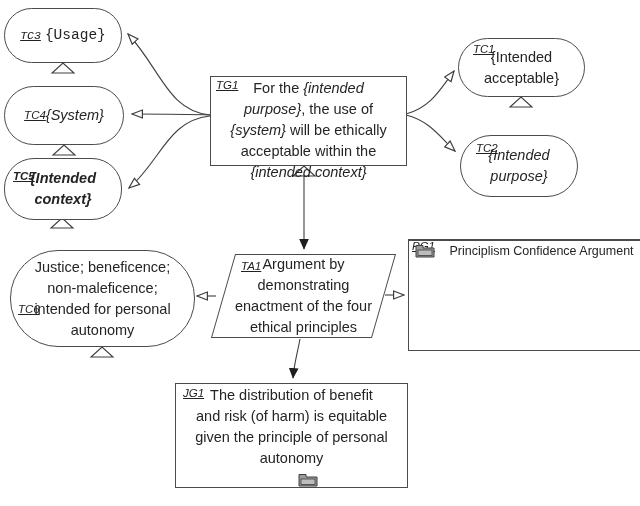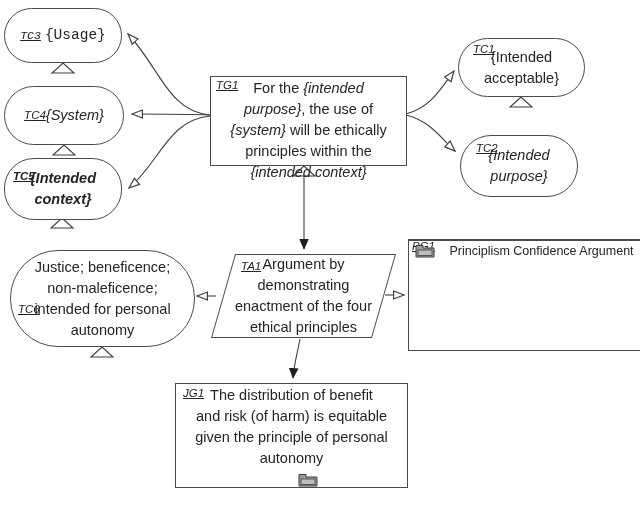--- a/index.html
+++ b/index.html
@@ -129,21 +129,21 @@
     <span class="nid abs">TC2</span>
     <span class="ntext it">{Intended
 purpose}</span>
   </div>
 
   <div class="node tg1">
     <span class="nid abs">TG1</span>
     <div class="ntext"><span>For the </span><span class="it">{intended
 purpose}</span><span>, the use of
 </span><span class="it">{system}</span><span> will be ethically
-principles within the
+acceptable within the
 </span><span class="it">{intended context}</span></div>
   </div>
 
   <div class="node ta1">
     <div class="ta1-inner">
       <span class="nid abs">TA1</span>
       <span class="ntext">Argument by
 demonstrating
 enactment of the four
 ethical principles</span>

